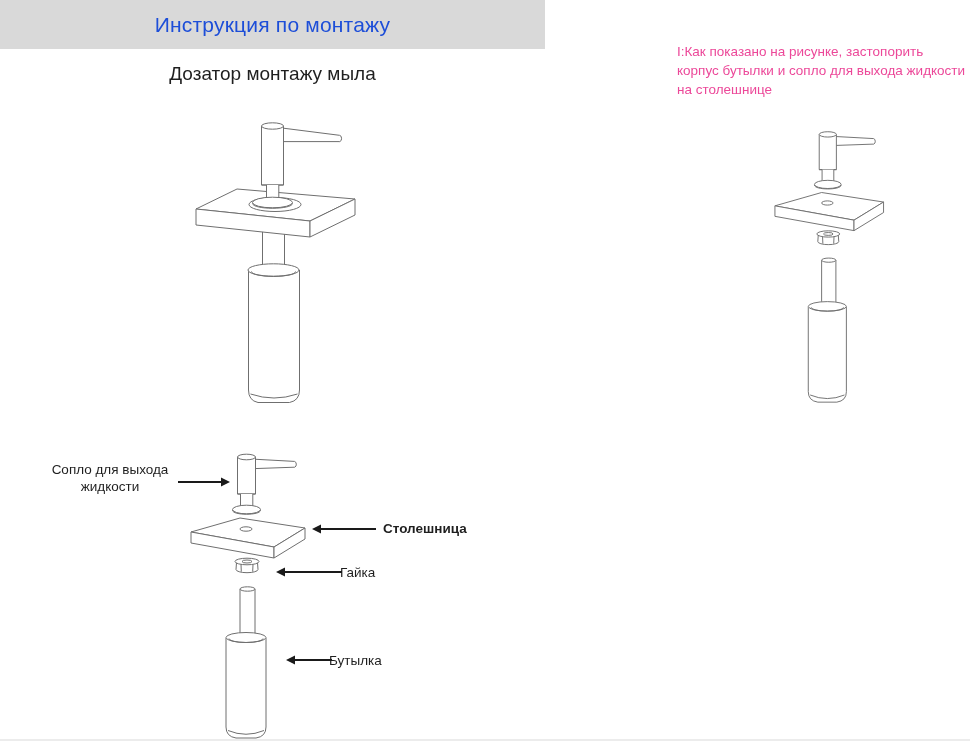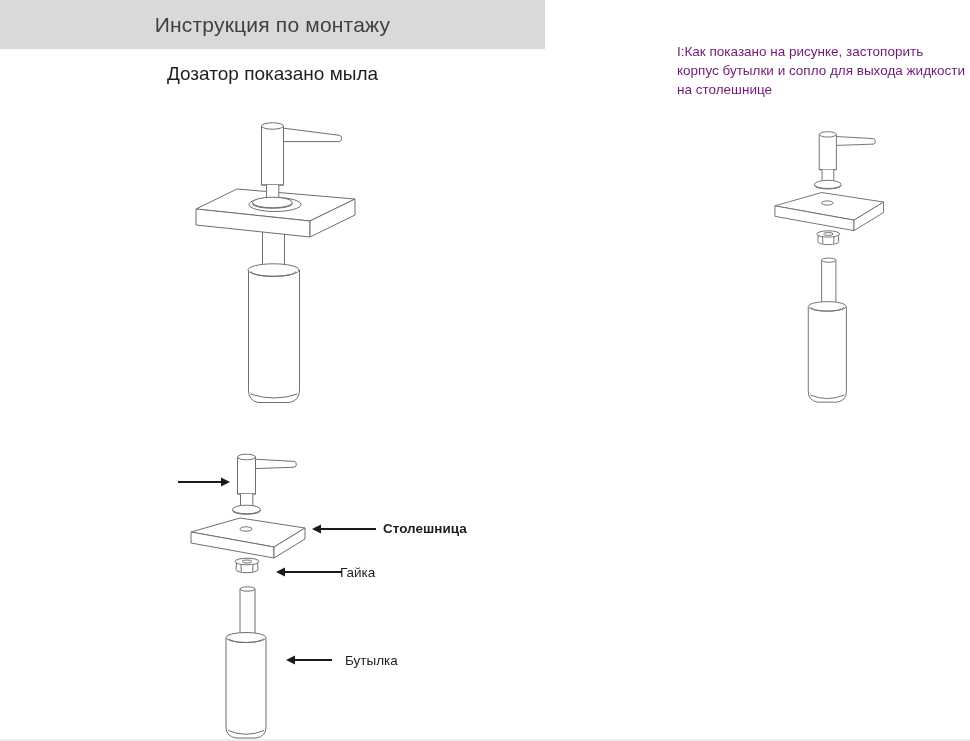--- a/index.html
+++ b/index.html
@@ -12,45 +12,45 @@
     overflow:hidden;
   }
   .page{position:absolute;inset:0;width:970px;height:741px;}
 
   .header-bar{
     position:absolute;left:0;top:0;width:545px;height:49px;
     background:#d9d9d9;
     display:flex;align-items:center;justify-content:center;
   }
   .header-bar .title{
-    font-size:21px;color:#404040;letter-spacing:.2px;
+    font-size:21px;color:#1d4ed8;letter-spacing:.2px;
   }
   .subtitle{
     position:absolute;left:0;top:63px;width:545px;
     text-align:center;font-size:19px;color:#1f1f1f;
   }
   .instruction{
     position:absolute;left:677px;top:42px;width:290px;
-    font-size:13.5px;line-height:19px;color:#701a75;
+    font-size:13.5px;line-height:19px;color:#ec4899;
   }
 
   .fig{position:absolute;}
   .fig-assembled{left:165px;top:110px;}
   .fig-exploded-labeled{left:188px;top:444px;}
   .fig-exploded-small{left:772px;top:122px;}
 
   .part-label{
     position:absolute;font-size:13.5px;color:#1f1f1f;line-height:17px;
     white-space:nowrap;
   }
   .part-label.wrap{white-space:normal;text-align:center;}
   .lbl-nozzle{left:40px;top:461px;width:140px;}
   .lbl-countertop{left:383px;top:520px;font-weight:bold;}
   .lbl-nut{left:340px;top:564px;}
-  .lbl-bottle{left:345px;top:652px;}
+  .lbl-bottle{left:329px;top:652px;}
 
   .arrow{position:absolute;}
   .arr-nozzle{left:178px;top:476px;}
   .arr-countertop{left:312px;top:523px;}
   .arr-nut{left:276px;top:566px;}
   .arr-bottle{left:286px;top:654px;}
 
   .bottom-rule{
     position:absolute;left:0;bottom:0;width:970px;height:2px;
     background:#ececec;
@@ -62,21 +62,21 @@
   svg .ah{fill:#1a1a1a;stroke:none;}
 </style>
 </head>
 <body>
 
 <div class="page">
 
   <div class="header-bar">
     <div class="title">Инструкция по монтажу</div>
   </div>
-  <div class="subtitle">Дозатор показано мыла</div>
+  <div class="subtitle">Дозатор монтажу мыла</div>
 
   <div class="instruction">I:Как показано на рисунке, застопорить корпус бутылки и сопло для выхода жидкости на столешнице</div>
 
   <svg width="0" height="0" style="position:absolute" aria-hidden="true">
     <defs>
       <g id="g-exploded">
 
         <path class="fw" d="M66,15.2 L106.5,17.4 A2.2,3 0 0 1 106.8,23.2 L66.5,24.6"></path>
         <path class="fw" d="M49.5,13 L49.5,50 L67.5,50 L67.5,13"></path>
         <ellipse class="fw" cx="58.5" cy="13" rx="9" ry="2.8"></ellipse>
@@ -129,20 +129,21 @@
   </svg>
 
   <svg class="fig fig-exploded-labeled" width="130" height="297" viewBox="0 0 130 297" role="img">
     <use href="#g-exploded"></use>
   </svg>
 
   <svg class="fig fig-exploded-small" width="124" height="283" viewBox="0 0 130 297" role="img">
     <use href="#g-exploded"></use>
   </svg>
 
+  <div class="part-label wrap lbl-nozzle">Сопло для выхода жидкости</div>
   <div class="part-label lbl-countertop">Столешница</div>
   <div class="part-label lbl-nut">Гайка</div>
   <div class="part-label lbl-bottle">Бутылка</div>
 
   <svg class="arrow arr-nozzle" width="52" height="12">
     <line class="ar" x1="0" y1="6" x2="44" y2="6"></line>
     <polygon class="ah" points="43,1.5 52,6 43,10.5"></polygon>
   </svg>
   <svg class="arrow arr-countertop" width="64" height="12">
     <line class="ar" x1="8" y1="6" x2="64" y2="6"></line>

